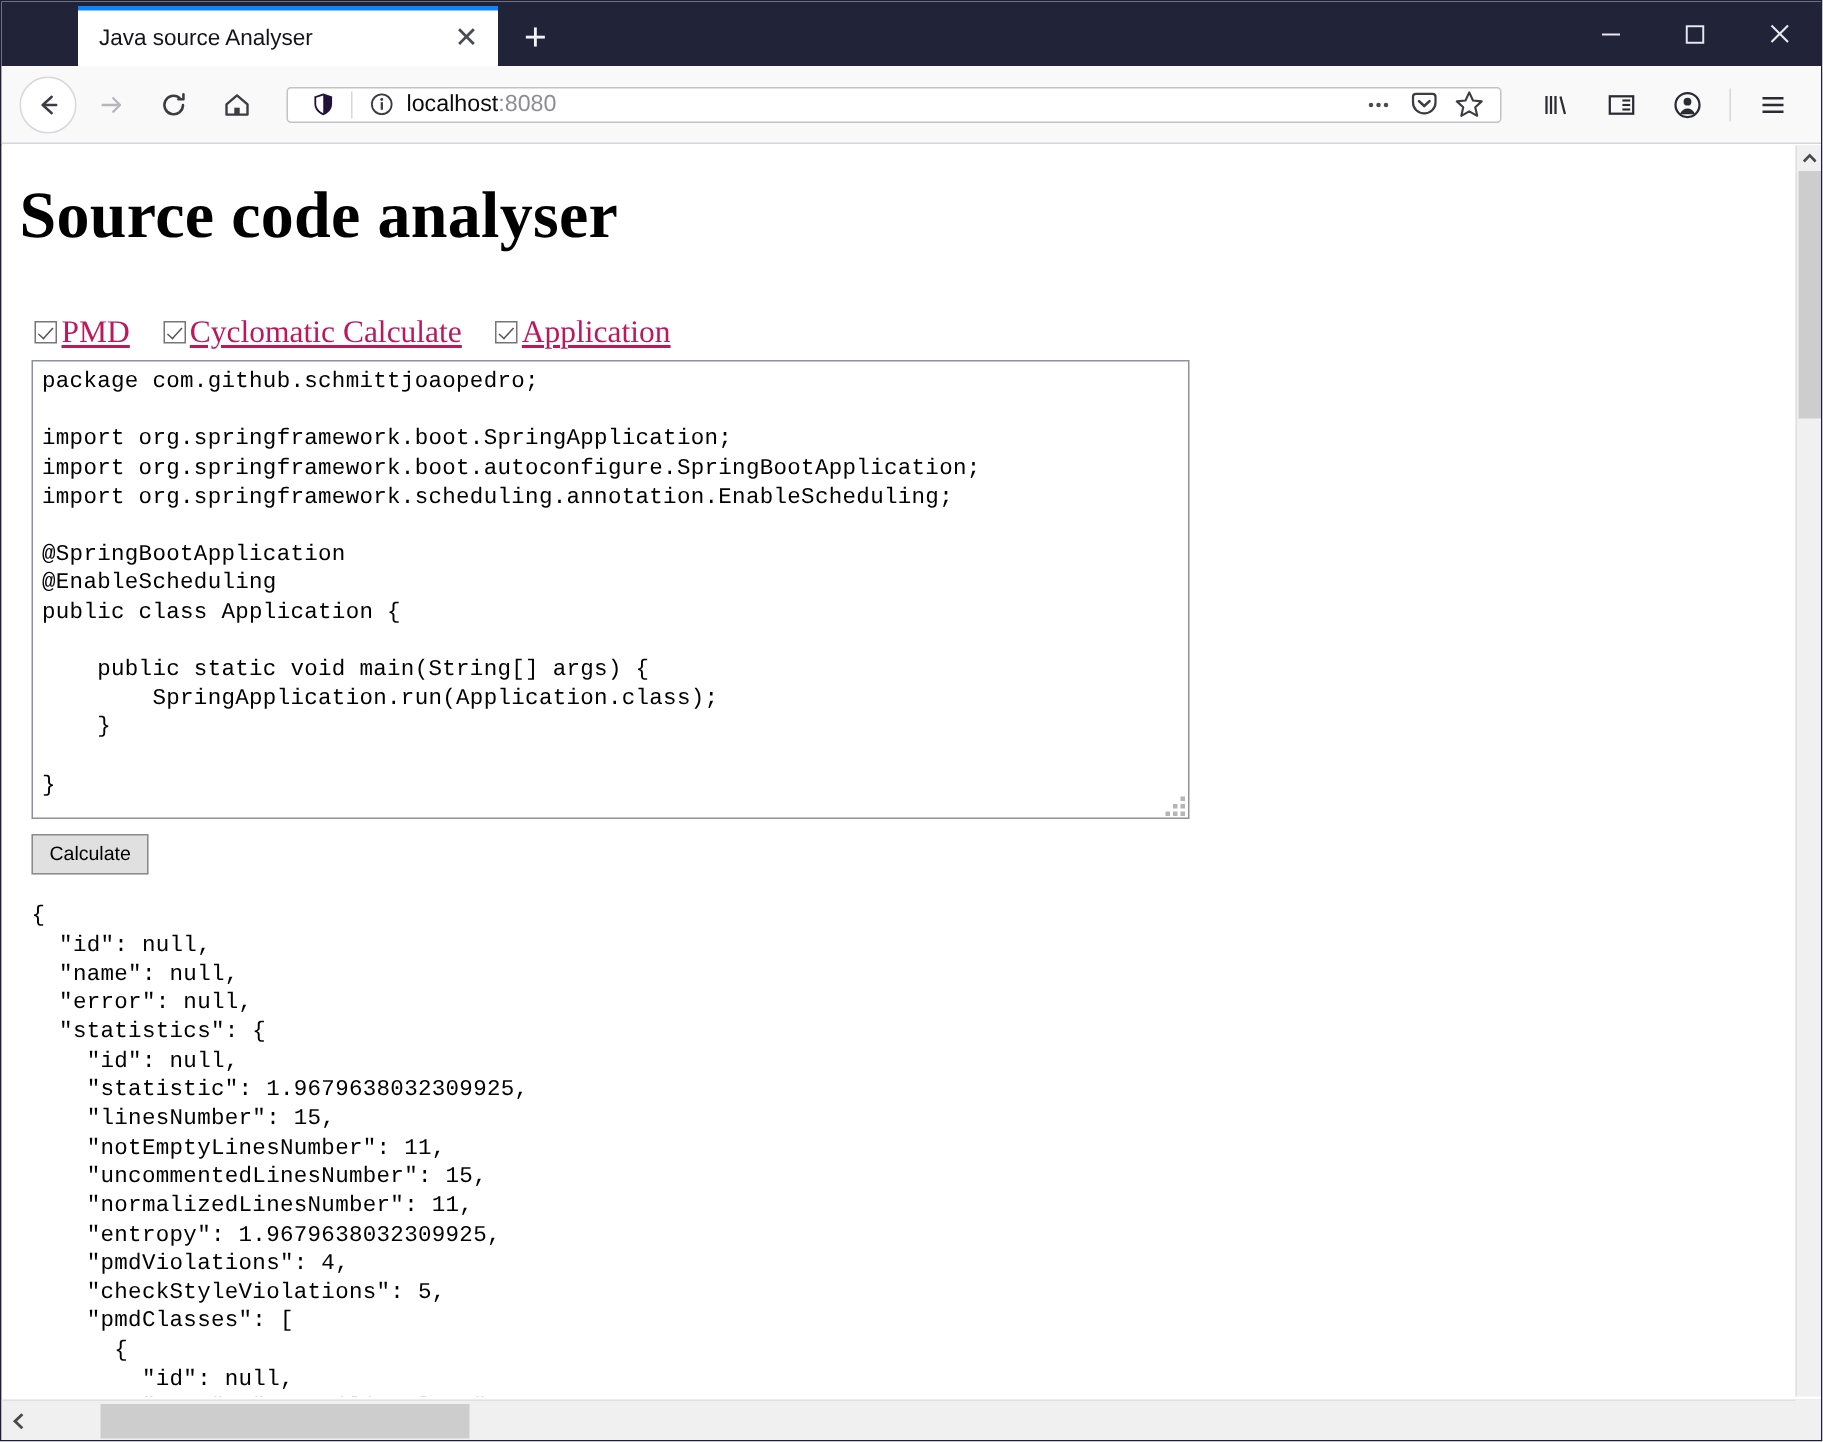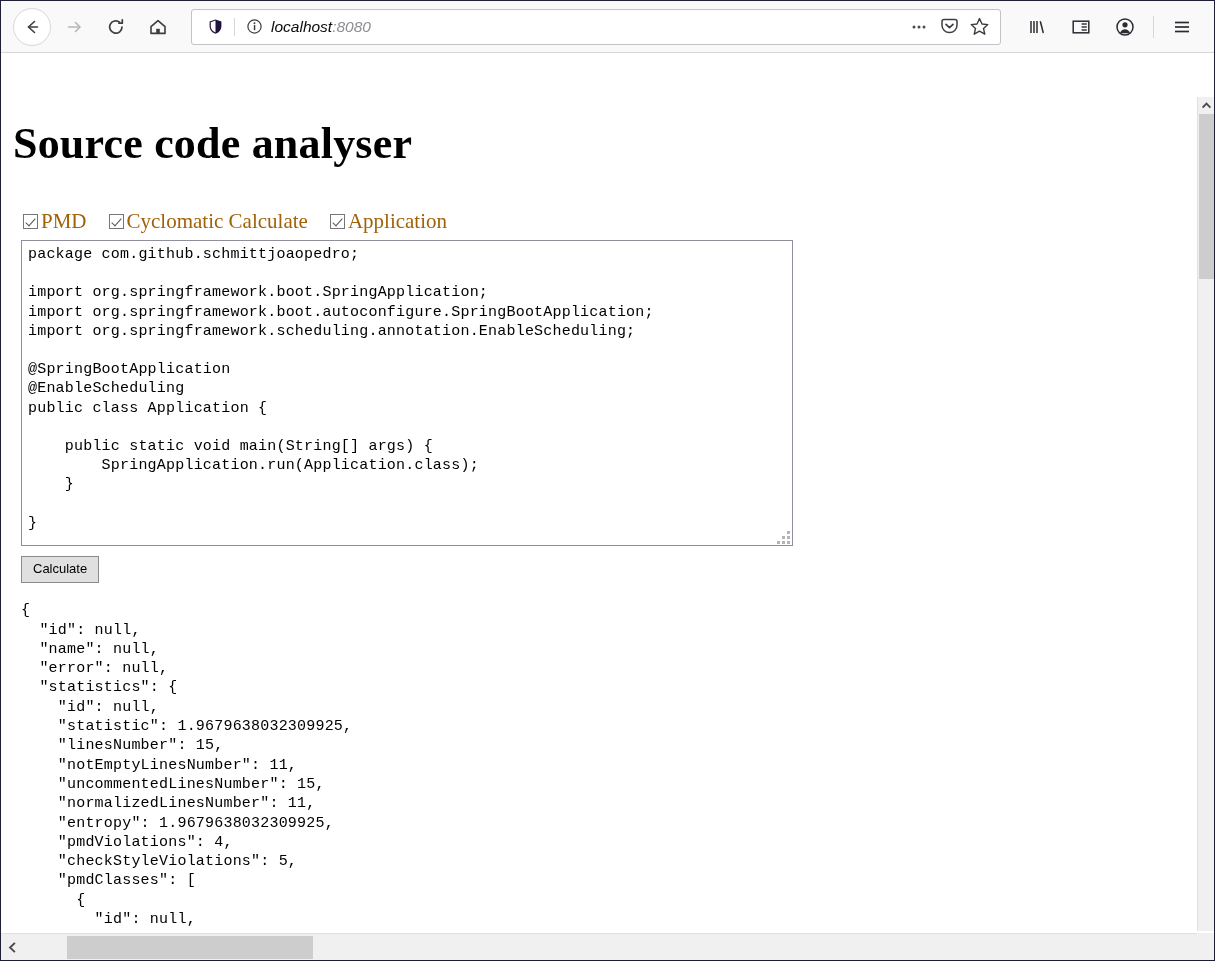--- a/index.html
+++ b/index.html
@@ -91,30 +91,29 @@
     width: 38px; height: 38px;
     margin: 0 2px;
     display: flex; align-items: center; justify-content: center;
     border-radius: 50%;
   }
   .navbtn.circled { border: 1px solid #d8d8dc; background: #ffffff; }
   .navbtn svg { display: block; }
 
   #urlbar {
     flex: 1;
-    height: 36px;
+    height: 24px;
     margin: 0 8px 0 12px;
     background: #ffffff;
     border: 1px solid #c3c3c7;
     border-radius: 3px;
     display: flex;
     align-items: center;
     padding: 0 6px 0 10px;
     min-width: 0;
-    font-style: italic;
   }
   .ub-icon {
     width: 26px; height: 26px;
     display: flex; align-items: center; justify-content: center;
     flex: 0 0 auto;
   }
   .ub-sep {
     width: 1px; height: 18px;
     background: #d7d7db;
     margin: 0 6px;
@@ -178,21 +177,22 @@
     color: #000000;
     letter-spacing: 0.2px;
   }
 
   #options-row {
     margin: 42px 0 0 14px;
     display: flex;
     align-items: center;
     font-family: "Liberation Serif", serif;
     font-size: 21px;
-    color: #a16207;
+    color: #be185d;
+    text-decoration: underline;
   }
   .opt { display: flex; align-items: center; margin-right: 22px; }
   .opt:last-child { margin-right: 0; }
   .cbx {
     width: 15px; height: 15px;
     border: 1px solid #767676;
     background: #ffffff;
     margin-right: 3px;
     position: relative;
     flex: 0 0 auto;
@@ -320,20 +320,46 @@
     right: 0; bottom: 0;
     width: 17px; height: 27px;
     background: #f0f0f0;
   }
 </style>
 </head>
 <body>
 
 <div id="browser-window">
 
+  <div id="tabbar">
+    <div class="tab">
+      <span class="tab-title">Java source Analyser</span>
+      <span class="tab-close">✕</span>
+    </div>
+    <div class="newtab">+</div>
+
+    <div id="wincontrols">
+      <div class="wc">
+        <svg width="14" height="14" viewBox="0 0 14 14">
+            <line x1="1" y1="7" x2="13" y2="7" stroke="#e8e8ee" stroke-width="1.3"></line>
+          </svg>
+      </div>
+      <div class="wc">
+        <svg width="14" height="14" viewBox="0 0 14 14">
+            <rect x="1.5" y="1.5" width="11" height="11" fill="none" stroke="#e8e8ee" stroke-width="1.3"></rect>
+          </svg>
+      </div>
+      <div class="wc">
+        <svg width="15" height="15" viewBox="0 0 15 15">
+            <line x1="2" y1="2" x2="13" y2="13" stroke="#e8e8ee" stroke-width="1.4"></line>
+            <line x1="13" y1="2" x2="2" y2="13" stroke="#e8e8ee" stroke-width="1.4"></line>
+          </svg>
+      </div>
+    </div>
+  </div>
 
   <div id="navbar">
     <div class="navbtn circled">
       <svg width="20" height="20" viewBox="0 0 20 20">
           <path d="M12.5 4.5 L6.5 10 L12.5 15.5" fill="none" stroke="#3c3c42" stroke-width="1.6" stroke-linecap="round" stroke-linejoin="round"></path>
           <line x1="6.5" y1="10" x2="15.5" y2="10" stroke="#3c3c42" stroke-width="1.6" stroke-linecap="round"></line>
         </svg>
     </div>
     <div class="navbtn">
       <svg width="20" height="20" viewBox="0 0 20 20">

